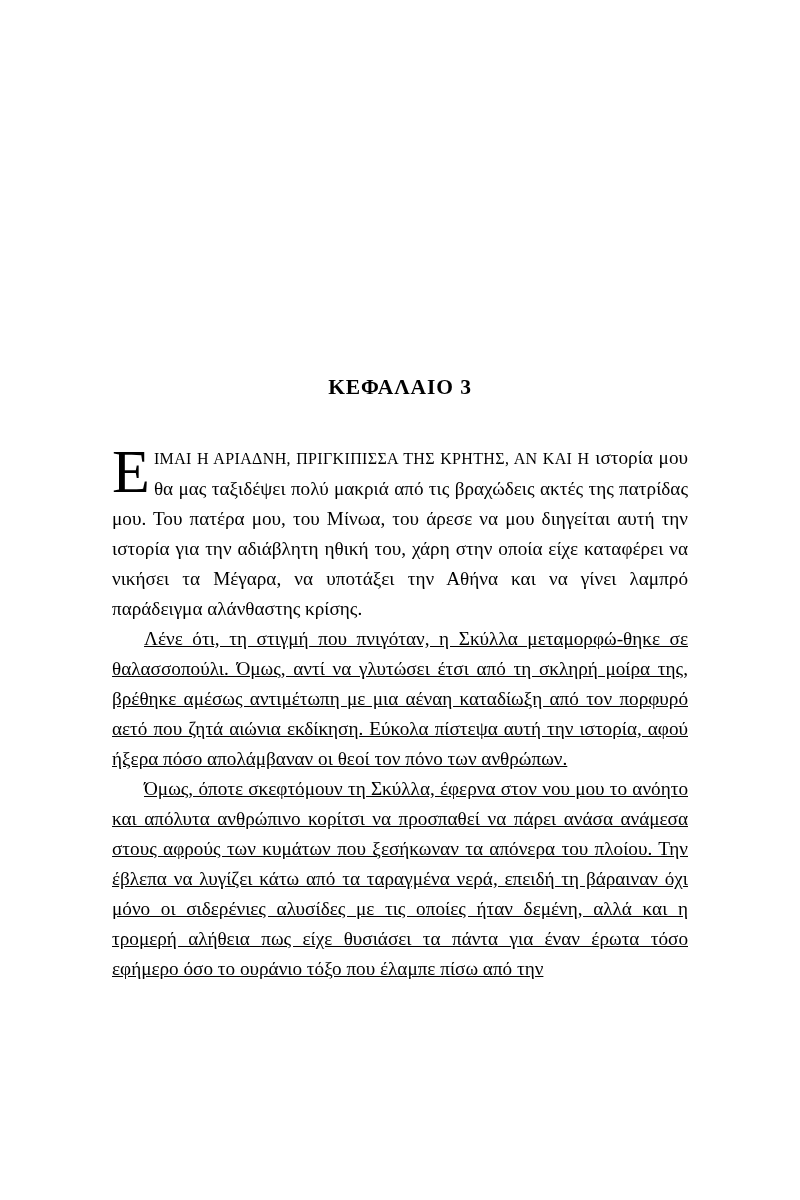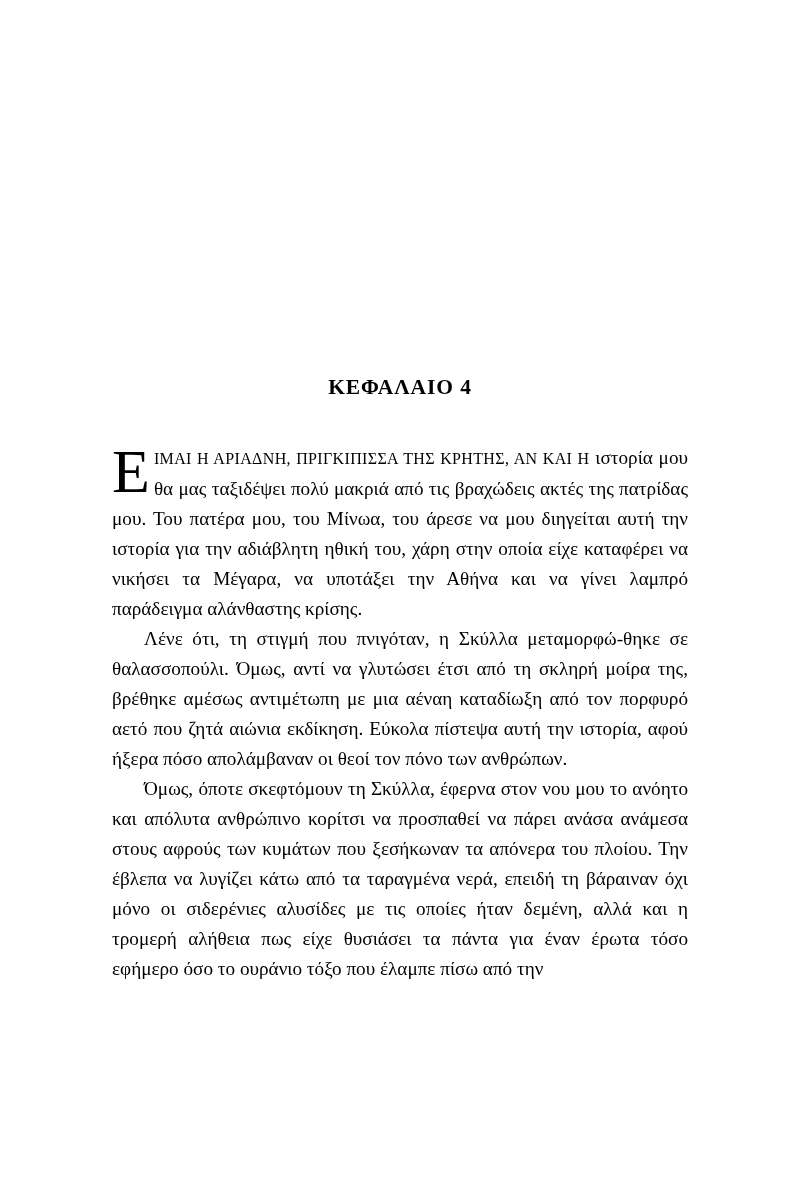--- a/index.html
+++ b/index.html
@@ -55,20 +55,21 @@
     font-size: 19.2px;
     line-height: 30px;
     text-align: justify;
     text-justify: inter-word;
     hyphens: manual;
     -webkit-hyphens: manual;
   }
 
   p.indent {
     text-indent: 32px;
+    text-decoration: underline;
   }
 
   
   p.first {
     text-indent: 0;
   }
 
   .dropcap {
     float: left;
     font-size: 62px;
@@ -83,21 +84,21 @@
     font-size: 16px;
     letter-spacing: 0.35px;
   }
 </style>
 </head>
 <body style="background: rgb(255, 255, 255); color: rgb(0, 0, 0);">
 
 <div class="page">
   <div class="textblock">
 
-    <h1 class="chapter-heading">ΚΕΦΑΛΑΙΟ 4</h1>
+    <h1 class="chapter-heading">ΚΕΦΑΛΑΙΟ 3</h1>
 
     <div class="body-copy">
 
       <p class="para first">
         <span class="dropcap">Ε</span><span class="smallcaps">ΙΜΑΙ Η ΑΡΙΑΔΝΗ, ΠΡΙΓΚΙΠΙΣΣΑ ΤΗΣ ΚΡΗΤΗΣ, ΑΝ ΚΑΙ Η</span><span> ιστορία μου θα μας ταξιδέψει πολύ μακριά από τις βραχώδεις ακτές της πατρίδας μου. Του πατέρα μου, του Μίνωα, του άρεσε να μου διηγείται αυτή την ιστορία για την αδιάβλητη ηθική του, χάρη στην οποία είχε καταφέρει να νικήσει τα Μέγαρα, να υποτάξει την Αθήνα και να γίνει λαμπρό παράδειγμα αλάνθαστης κρίσης.</span>
       </p>
 
       <p class="para indent">Λένε ότι, τη στιγμή που πνιγόταν, η Σκύλλα μεταμορφώ-θηκε σε θαλασσοπούλι. Όμως, αντί να γλυτώσει έτσι από τη σκληρή μοίρα της, βρέθηκε αμέσως αντιμέτωπη με μια αέναη καταδίωξη από τον πορφυρό αετό που ζητά αιώνια εκδίκηση. Εύκολα πίστεψα αυτή την ιστορία, αφού ήξερα πόσο απολάμβαναν οι θεοί τον πόνο των ανθρώπων.</p>
 
       <p class="para indent">Όμως, όποτε σκεφτόμουν τη Σκύλλα, έφερνα στον νου μου το ανόητο και απόλυτα ανθρώπινο κορίτσι να προσπαθεί να πάρει ανάσα ανάμεσα στους αφρούς των κυμάτων που ξεσήκωναν τα απόνερα του πλοίου. Την έβλεπα να λυγίζει κάτω από τα ταραγμένα νερά, επειδή τη βάραιναν όχι μόνο οι σιδερένιες αλυσίδες με τις οποίες ήταν δεμένη, αλλά και η τρομερή αλήθεια πως είχε θυσιάσει τα πάντα για έναν έρωτα τόσο εφήμερο όσο το ουράνιο τόξο που έλαμπε πίσω από την</p>

